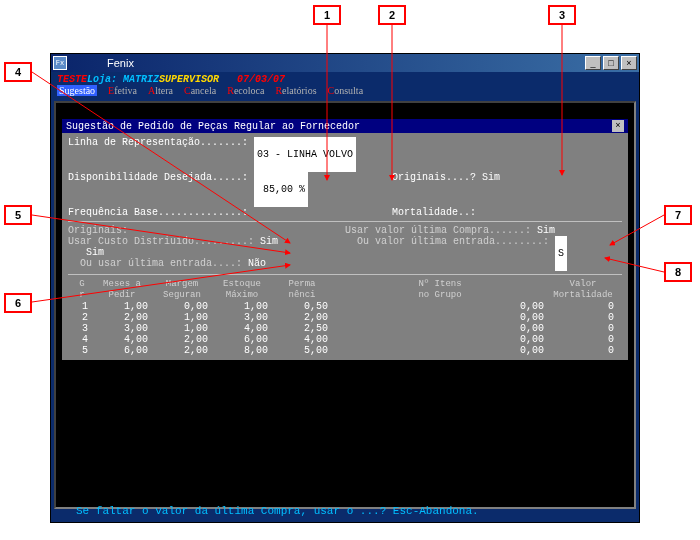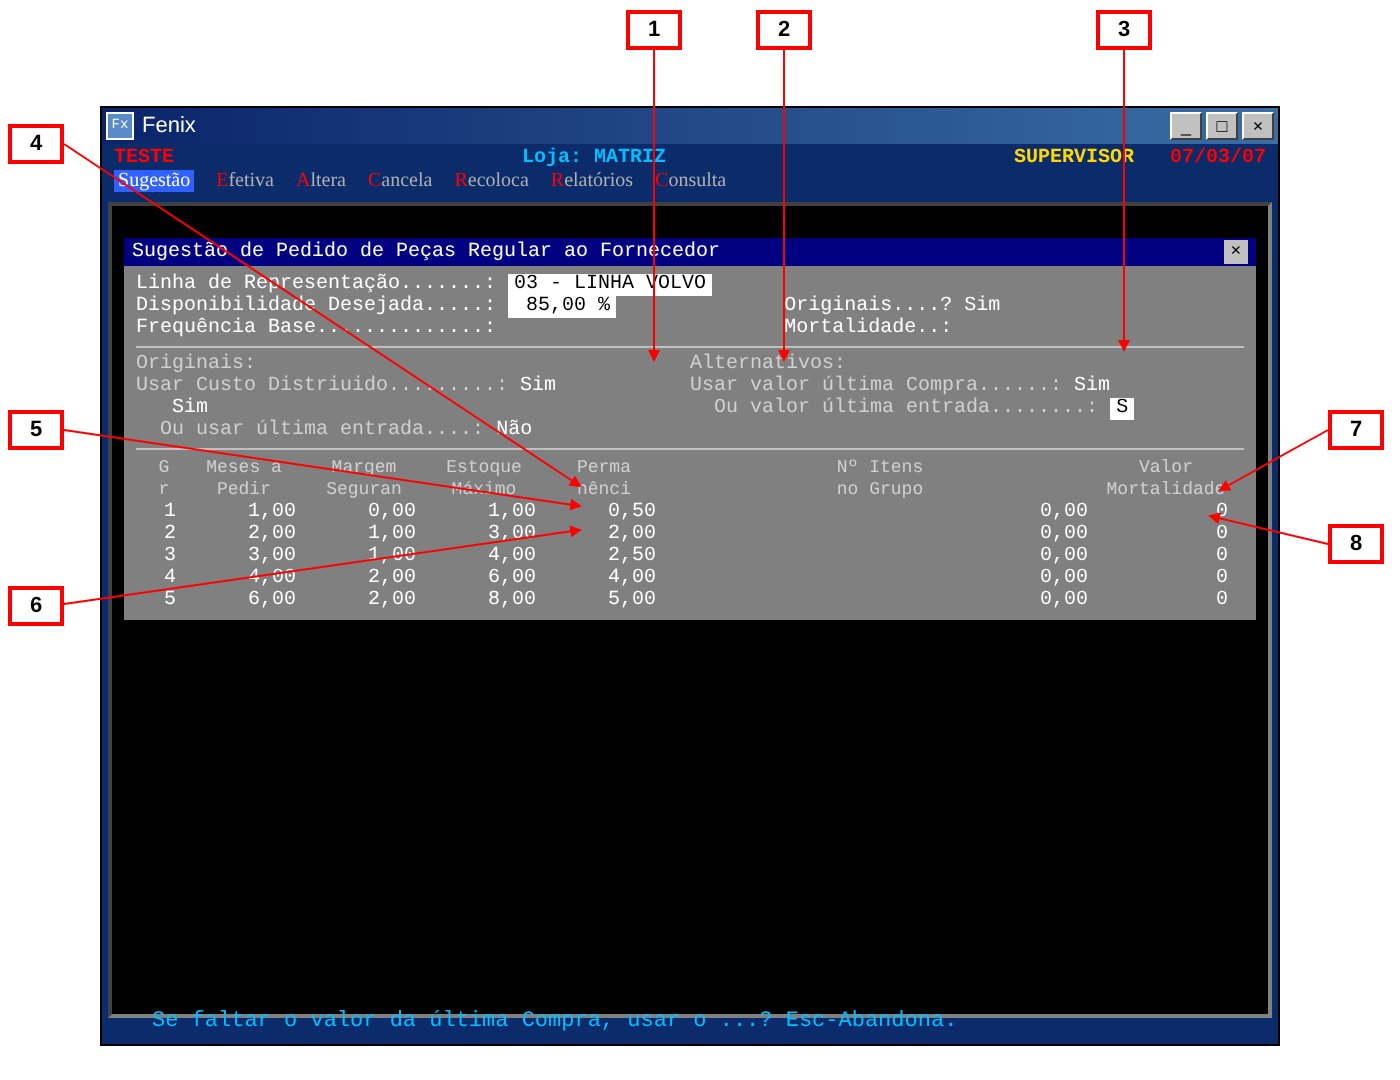--- a/index.html
+++ b/index.html
@@ -23,20 +23,21 @@
     border: 1px solid #000;
     background: #0b2b6b;
   }
   .titlebar {
     height: 18px;
     background: linear-gradient(90deg, #0a246a, #3a6ea5);
     color: #fff;
     display: flex;
     align-items: center;
     padding: 0 2px;
+    gap: 36px;
   }
   .titlebar .icon {
     width: 14px; height: 14px;
     background: #5a8ac8;
     border: 1px solid #fff;
     margin-right: 4px;
     font-size: 7px;
     display: flex;
     align-items: center;
     justify-content: center;
@@ -53,23 +54,23 @@
     font-size: 9px;
     display: flex;
     align-items: center;
     justify-content: center;
     color: #000;
   }
   .topinfo {
     color: #f00;
     padding: 2px 6px 0 6px;
     display: flex;
-    justify-content: space-between;
     font-weight: bold;
     font-size: 10px;
+    font-style: italic;
   }
   .topinfo .center { color: #00bfff; }
   .topinfo .date { color: #f00; }
   .topinfo .super { color: #ffd800; }
   .menu {
     display: flex;
     gap: 11px;
     padding: 0 6px 2px 6px;
     color: #c0c0c0;
     font-size: 10px;
@@ -108,21 +109,21 @@
     display: flex;
     align-items: center;
     justify-content: center;
     font-size: 9px;
   }
   .panel-body { padding: 4px 6px; }
   .row { display: flex; white-space: pre; }
   .row .val-box {
     background: #fff;
     color: #000;
-    padding: 0 3px;
+    padding: 12px 3px;
   }
   .panel-body .light { color: #d0d0d0; }
   .hr { border-top: 1px solid #c0c0c0; margin: 3px 0; }
   .cols { display: flex; }
   .colL, .colR { flex: 1; }
   .colhead { color: #d0d0d0; }
   .table { margin-top: 4px; }
   .thead, .trow {
     display: grid;
     grid-template-columns: 20px 60px 60px 60px 60px 1fr 70px;
@@ -263,21 +264,20 @@
                 <span style="color:#fff">Sim</span>
               </div>
               <div class="row light">
                 <span>  </span>
                 <span>Ou usar última entrada....:</span>
                 <span>&nbsp;</span>
                 <span style="color:#fff">Não</span>
               </div>
             </div>
             <div class="colR">
-              <div class="colhead">Alternativos:</div>
               <div class="row light">
                 <span>Usar valor última Compra......:</span>
                 <span>&nbsp;</span>
                 <span style="color:#fff">Sim</span>
               </div>
               <div class="row light">
                 <span>  </span>
                 <span>Ou valor última entrada........:</span>
                 <span>&nbsp;</span>
                 <span class="val-box">S</span>

